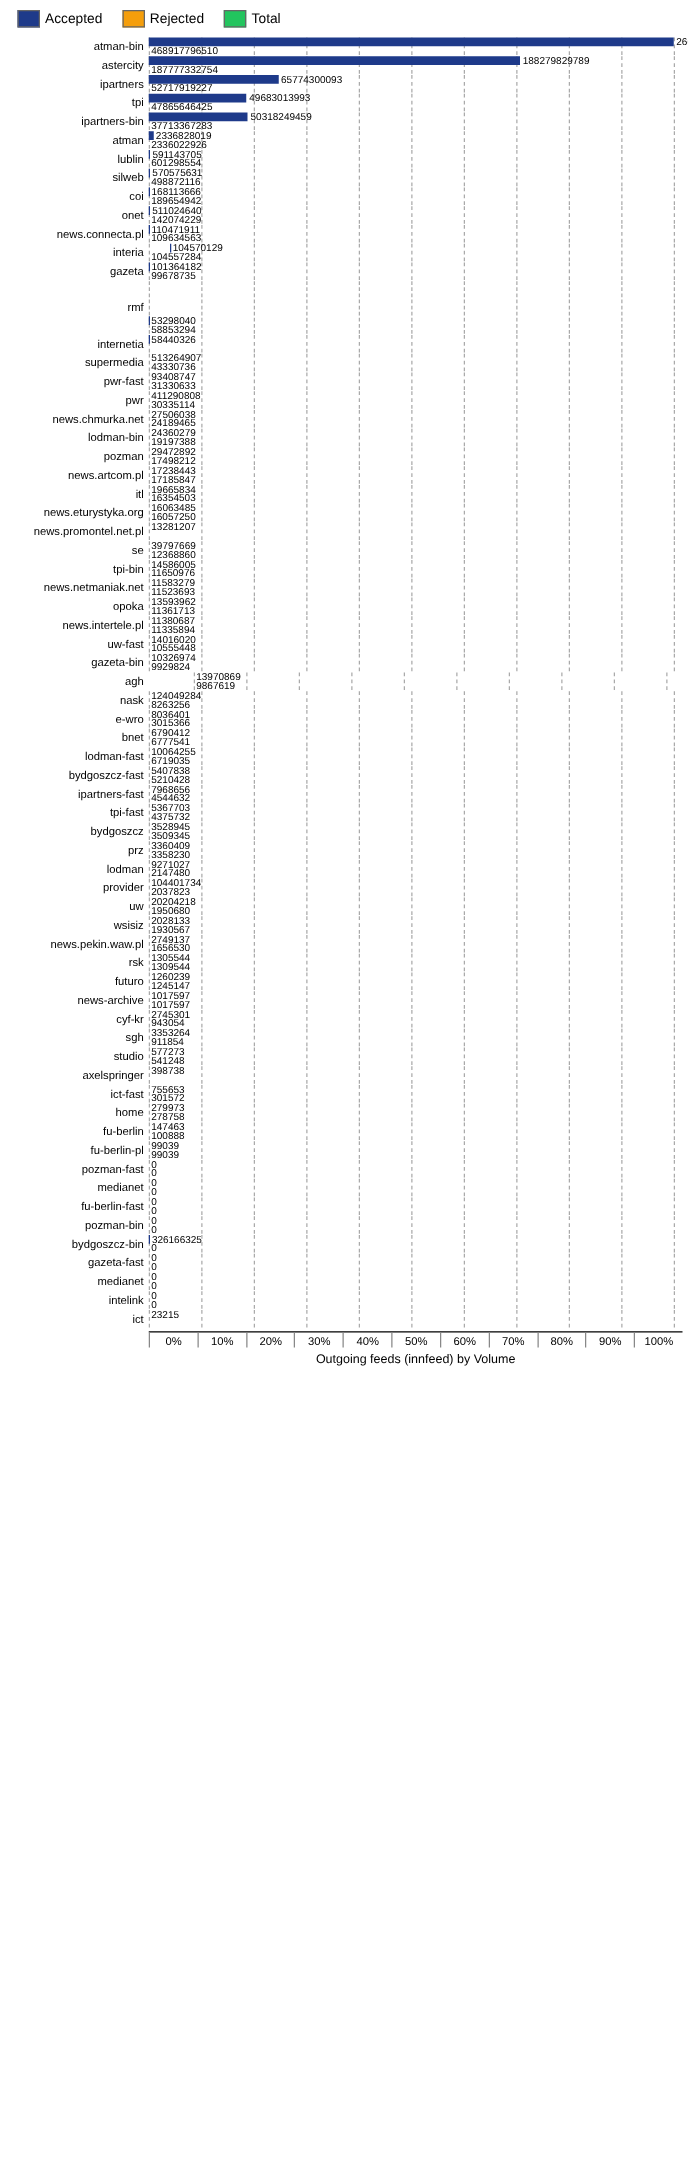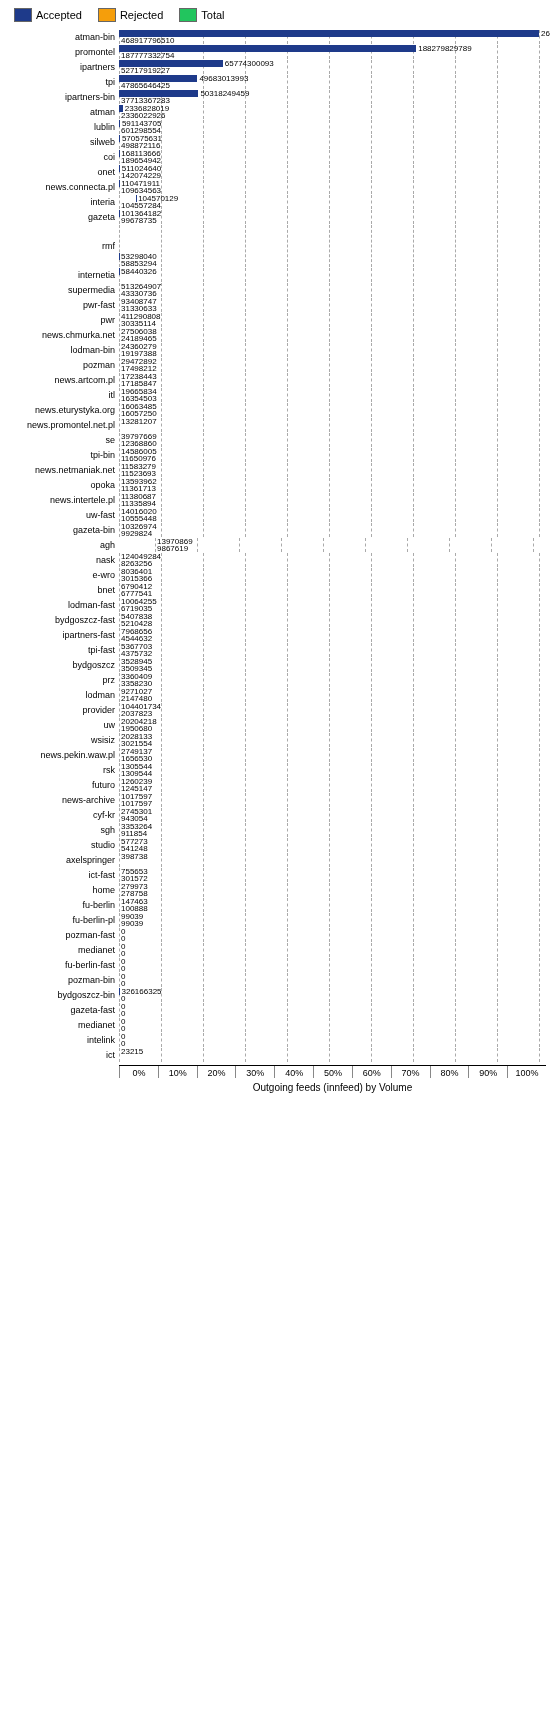--- a/index.html
+++ b/index.html
@@ -148,21 +148,21 @@
             <div class="bar-accepted" style="width: 420px;"></div>
             <span class="bar-value">266086181825</span>
           </div>
           <div class="bar-line" style="height: 7px;">
             <div class="bar-total" style="width: 0px;"></div>
             <span class="bar-value">468917796510</span>
           </div>
         </div>
       </div>
       <div class="row">
-        <div class="row-label">promontel</div>
+        <div class="row-label">astercity</div>
         <div class="bars-wrapper" style="position: relative;">
           <div class="dashed-line" style="left: 0px;"></div>
           <div class="dashed-line" style="left: 42px;"></div>
           <div class="dashed-line" style="left: 84px;"></div>
           <div class="dashed-line" style="left: 126px;"></div>
           <div class="dashed-line" style="left: 168px;"></div>
           <div class="dashed-line" style="left: 210px;"></div>
           <div class="dashed-line" style="left: 252px;"></div>
           <div class="dashed-line" style="left: 294px;"></div>
           <div class="dashed-line" style="left: 336px;"></div>
@@ -1223,21 +1223,21 @@
           <div class="dashed-line" style="left: 294px;"></div>
           <div class="dashed-line" style="left: 336px;"></div>
           <div class="dashed-line" style="left: 378px;"></div>
           <div class="dashed-line" style="left: 420px;"></div>
           <div class="bar-line" style="height: 7px;">
             <div class="bar-accepted" style="width: 0.0030472px;"></div>
             <span class="bar-value">2028133</span>
           </div>
           <div class="bar-line" style="height: 7px;">
             <div class="bar-total" style="width: 0px;"></div>
-            <span class="bar-value">3021554</span>
+            <span class="bar-value">1930567</span>
           </div>
         </div>
       </div>
       <div class="row">
         <div class="row-label">news.pekin.waw.pl</div>
         <div class="bars-wrapper" style="position: relative;">
           <div class="dashed-line" style="left: 0px;"></div>
           <div class="dashed-line" style="left: 42px;"></div>
           <div class="dashed-line" style="left: 84px;"></div>
           <div class="dashed-line" style="left: 126px;"></div>

